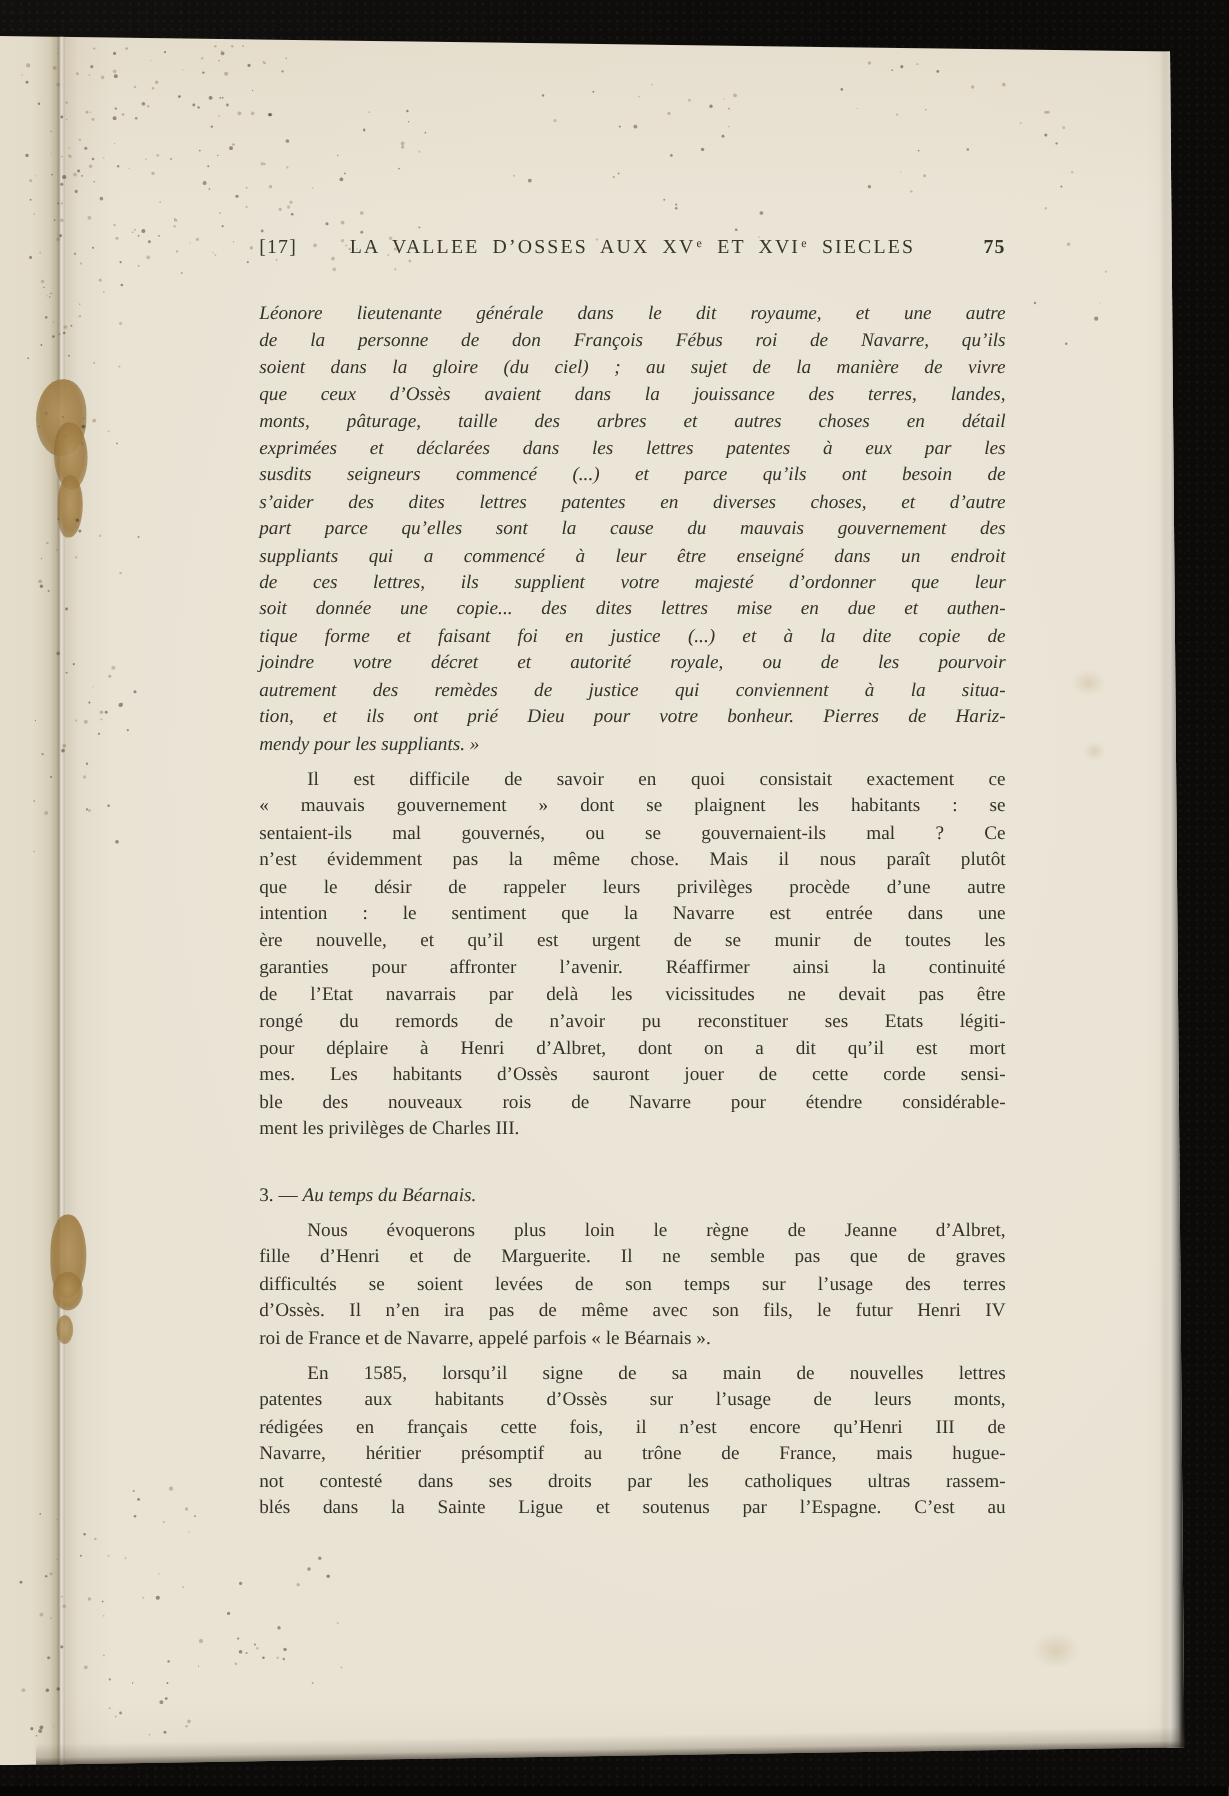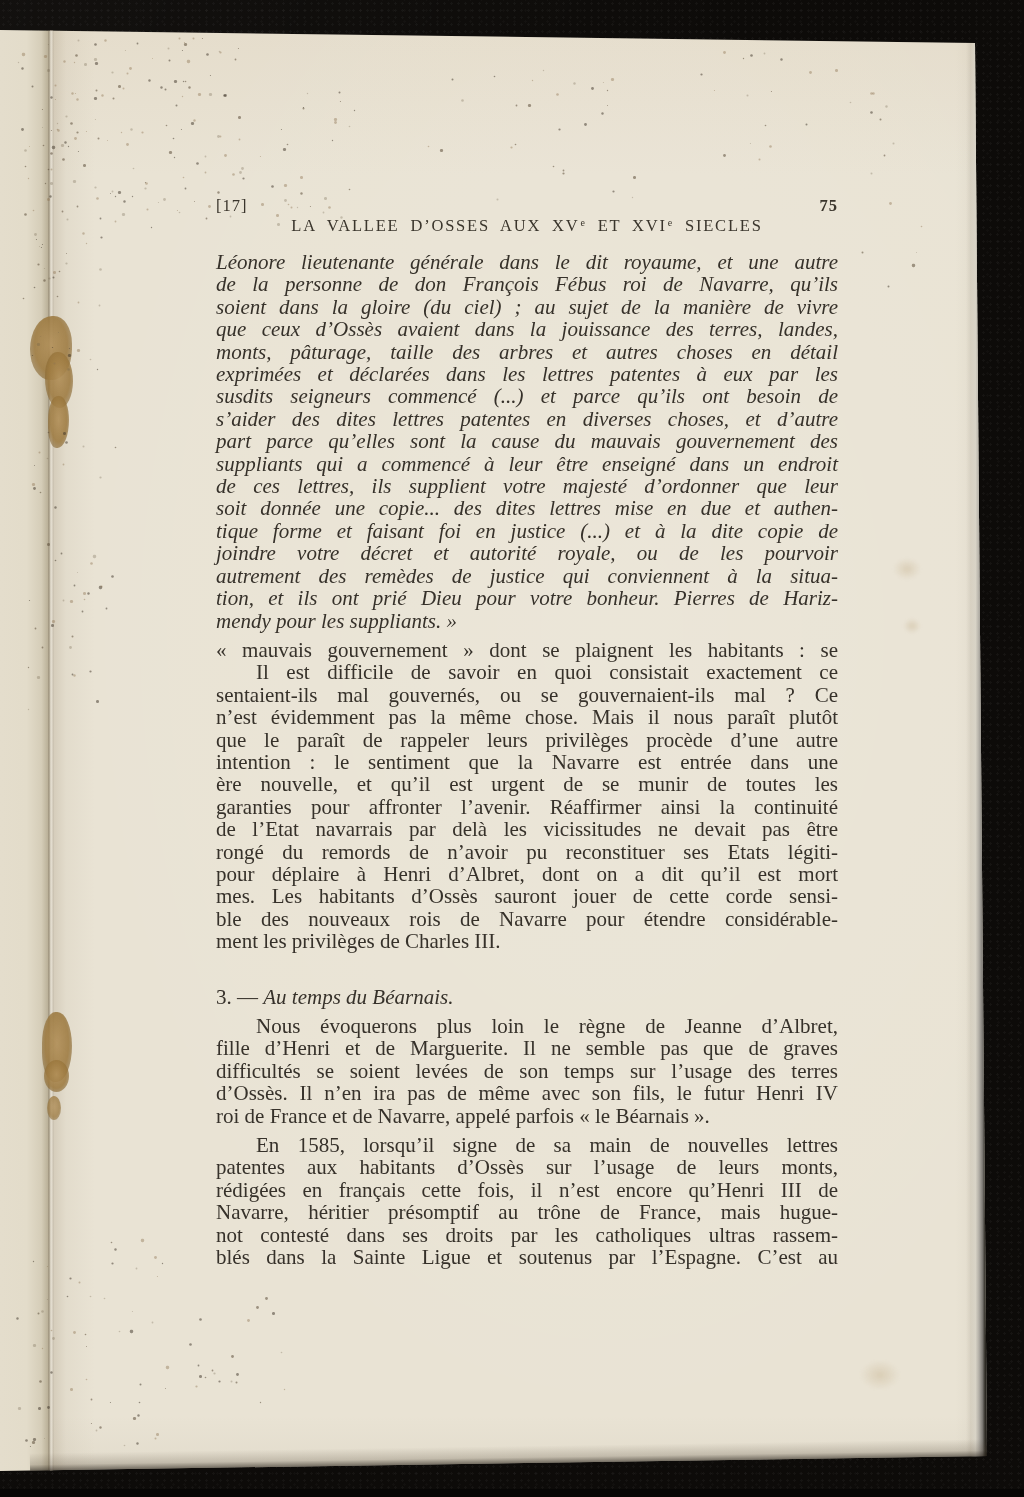--- a/index.html
+++ b/index.html
@@ -76,27 +76,27 @@
     position: absolute; width: 1px; height: 1px;
     border-radius: 50%; z-index: 3;
   }
   .header {
     position: absolute; left: 216px; top: 196px; width: 622px; height: 22px;
     color: #3a352c; font-size: 16.5px; z-index: 5;
   }
   .header .bracket { position: absolute; left: 0; top: 0; letter-spacing: 1px; }
   .header .title {
     position: absolute; left: 50%; top: 0; transform: translateX(-50%);
-    letter-spacing: 1.8px; word-spacing: 5px; white-space: nowrap; margin-top: 20px;
+    letter-spacing: 1.8px; word-spacing: 5px; white-space: nowrap;
   }
   .header .sup { font-size: 10px; position: relative; top: -5px; margin-left: 1px; }
   .header .pagenum { position: absolute; right: 0; top: 0; letter-spacing: 1px; font-weight: bold; }
   .text-column {
     position: absolute; left: 216px; top: 251px; width: 622px;
-    font-size: 21px; line-height: 22.4px; color: #36312a;
+    font-size: 16px; line-height: 22.4px; color: #36312a;
     z-index: 5;
   }
   .block.quote { font-style: italic; }
   .block.para { margin-top: 7px; }
   .line { text-align: justify; text-align-last: justify; }
   .line.end { text-align-last: left; }
   .line.indent { text-indent: 40px; }
   .block.heading { margin-top: 33px; margin-bottom: 5px; }
   .block.heading .h-title { font-style: italic; }
 </style>
@@ -155,25 +155,25 @@
           <div class="line">suppliants qui a commencé à leur être enseigné dans un endroit</div>
           <div class="line">de ces lettres, ils supplient votre majesté d’ordonner que leur</div>
           <div class="line">soit donnée une copie... des dites lettres mise en due et authen-</div>
           <div class="line">tique forme et faisant foi en justice (...) et à la dite copie de</div>
           <div class="line">joindre votre décret et autorité royale, ou de les pourvoir</div>
           <div class="line">autrement des remèdes de justice qui conviennent à la situa-</div>
           <div class="line">tion, et ils ont prié Dieu pour votre bonheur. Pierres de Hariz-</div>
           <div class="line end">mendy pour les suppliants. »</div>
         </div>
         <div class="block para">
+          <div class="line indent">Il est difficile de savoir en quoi consistait exactement ce</div>
           <div class="line">« mauvais gouvernement » dont se plaignent les habitants : se</div>
-          <div class="line indent">Il est difficile de savoir en quoi consistait exactement ce</div>
           <div class="line">sentaient-ils mal gouvernés, ou se gouvernaient-ils mal ? Ce</div>
           <div class="line">n’est évidemment pas la même chose. Mais il nous paraît plutôt</div>
-          <div class="line">que le paraît de rappeler leurs privilèges procède d’une autre</div>
+          <div class="line">que le désir de rappeler leurs privilèges procède d’une autre</div>
           <div class="line">intention : le sentiment que la Navarre est entrée dans une</div>
           <div class="line">ère nouvelle, et qu’il est urgent de se munir de toutes les</div>
           <div class="line">garanties pour affronter l’avenir. Réaffirmer ainsi la continuité</div>
           <div class="line">de l’Etat navarrais par delà les vicissitudes ne devait pas être</div>
           <div class="line">rongé du remords de n’avoir pu reconstituer ses Etats légiti-</div>
           <div class="line">pour déplaire à Henri d’Albret, dont on a dit qu’il est mort</div>
           <div class="line">mes. Les habitants d’Ossès sauront jouer de cette corde sensi-</div>
           <div class="line">ble des nouveaux rois de Navarre pour étendre considérable-</div>
           <div class="line end">ment les privilèges de Charles III.</div>
         </div>

